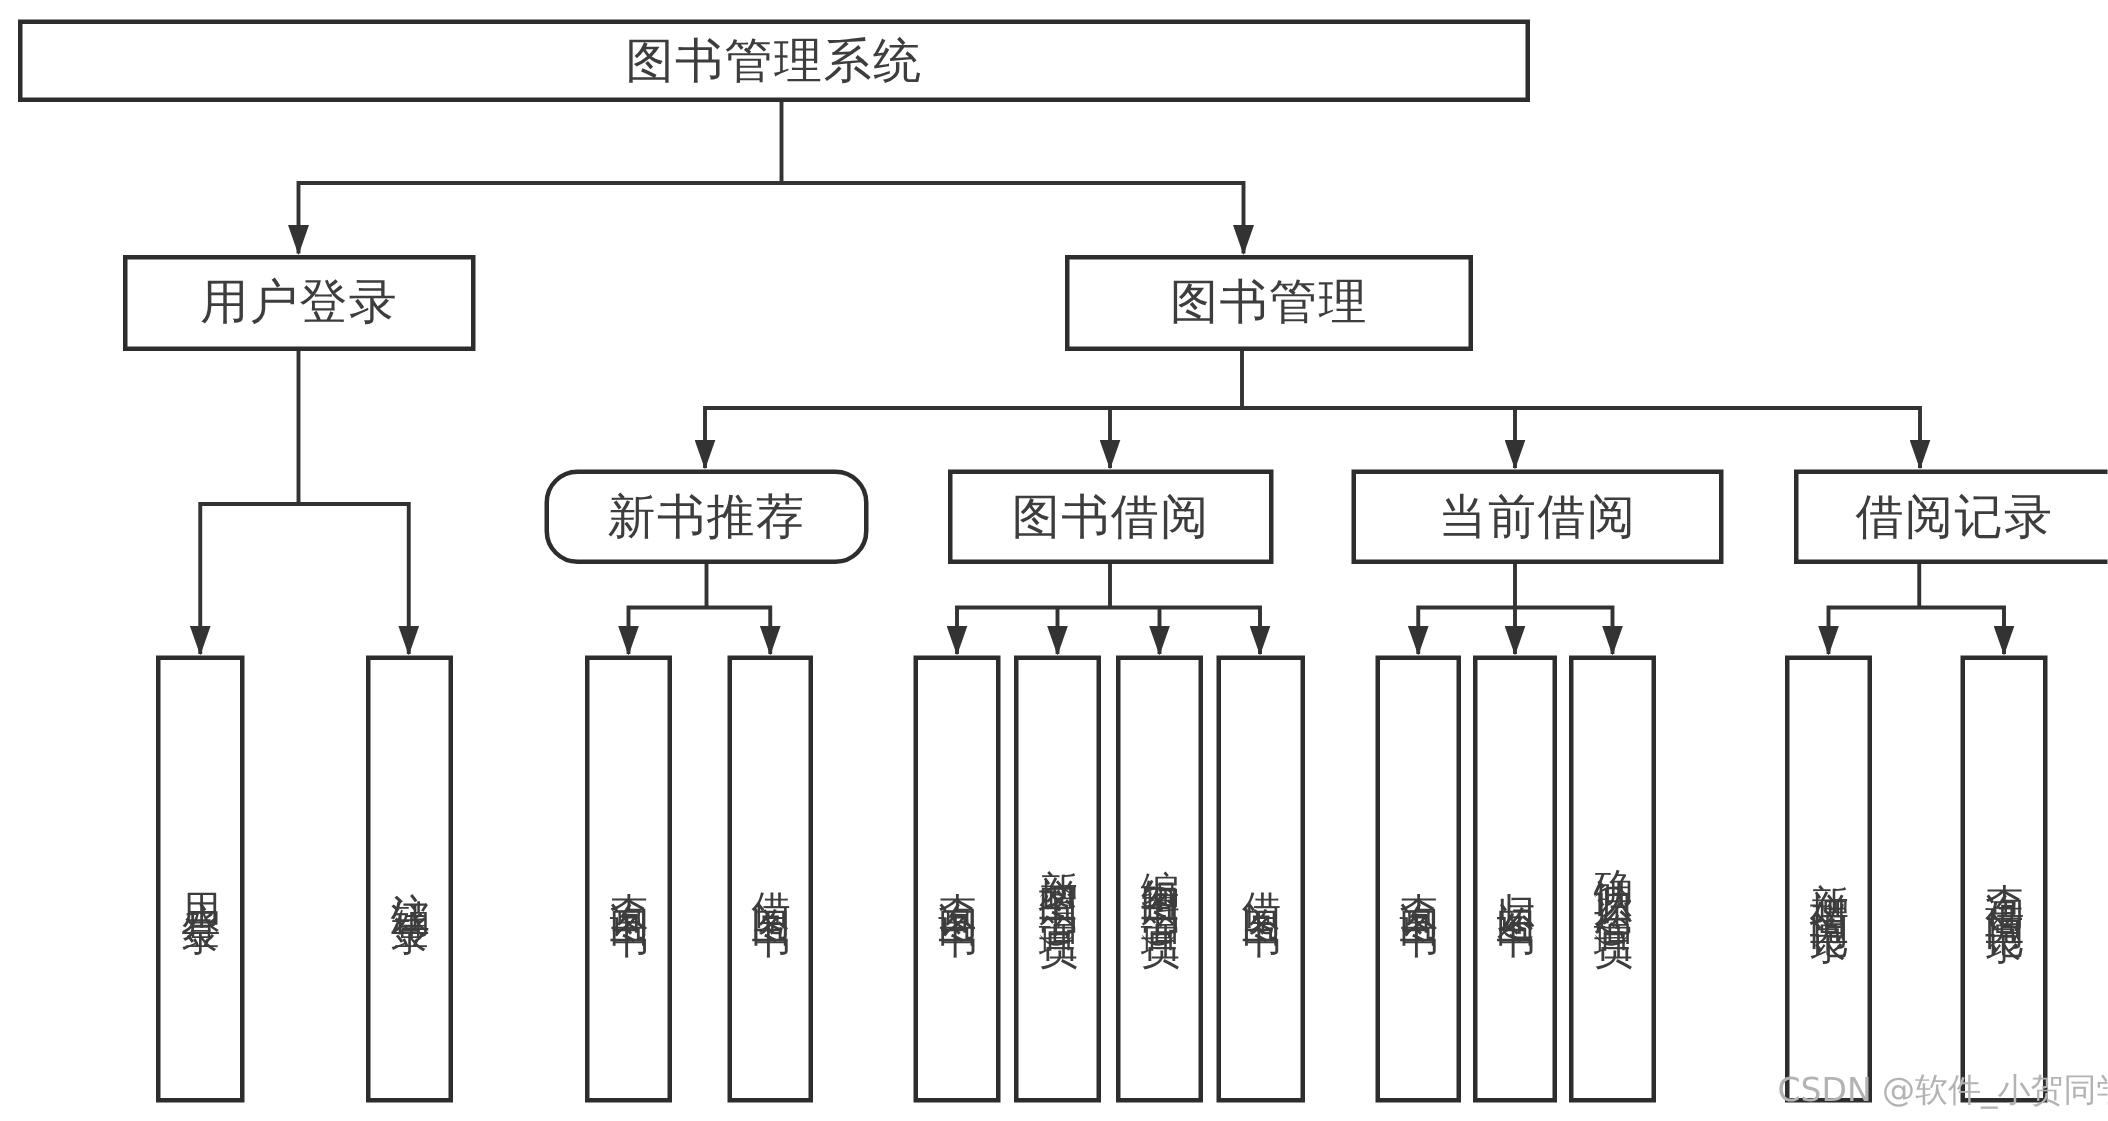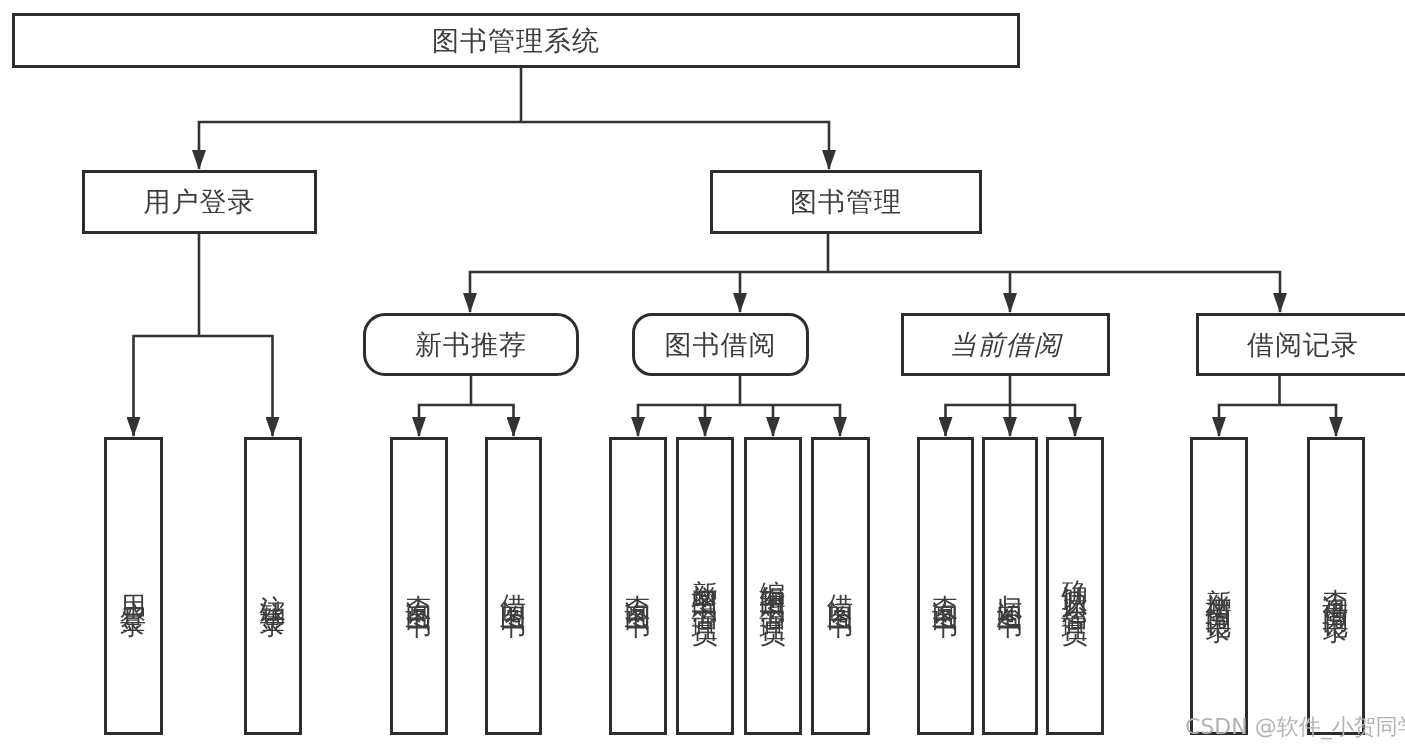--- a/index.html
+++ b/index.html
@@ -25,21 +25,21 @@
   .box {
     position: absolute;
     box-sizing: border-box;
     border: 3px solid var(--c-border, #2d2d2d);
     background: #ffffff;
     color: var(--c-text, #3d3d3d);
     display: flex;
     align-items: center;
     justify-content: center;
   }
-  .hbox { font-size: 27px; letter-spacing: 1px; }
+  .hbox { font-size: 32px; letter-spacing: 1px; }
   .vbox { font-size: 26px; }
   .vlabel {
     writing-mode: vertical-rl;
     text-orientation: mixed;
     letter-spacing: 6px;
     line-height: 1;
     white-space: nowrap;
   }
   .watermark {
     position: absolute;
@@ -99,24 +99,24 @@
   <div class="box hbox" style="left:82px; top:170px; width:235px; height:64px;">
     <span>用户登录</span>
   </div>
   <div class="box hbox" style="left:710px; top:170px; width:272px; height:64px;">
     <span>图书管理</span>
   </div>
 
   <div class="box hbox" style="left:363px; top:313px; width:216px; height:63px;border-radius:22px;">
     <span>新书推荐</span>
   </div>
-  <div class="box hbox" style="left:632px; top:313px; width:177px; height:63px;border-radius:20px;">
+  <div class="box hbox" style="left:632px; top:313px; width:217px; height:63px;">
     <span>图书借阅</span>
   </div>
-  <div class="box hbox" style="left:901px; top:313px; width:209px; height:63px;font-style:italic;">
+  <div class="box hbox" style="left:901px; top:313px; width:248px; height:63px;">
     <span>当前借阅</span>
   </div>
   <div class="box hbox" style="left:1196px; top:313px; width:214px; height:63px;">
     <span>借阅记录</span>
   </div>
 
   <div class="box vbox" style="left:104px; top:437px; width:59px; height:298px;">
     <span class="vlabel">用户登录</span>
   </div>
   <div class="box vbox" style="left:244px; top:437px; width:58px; height:298px;">

